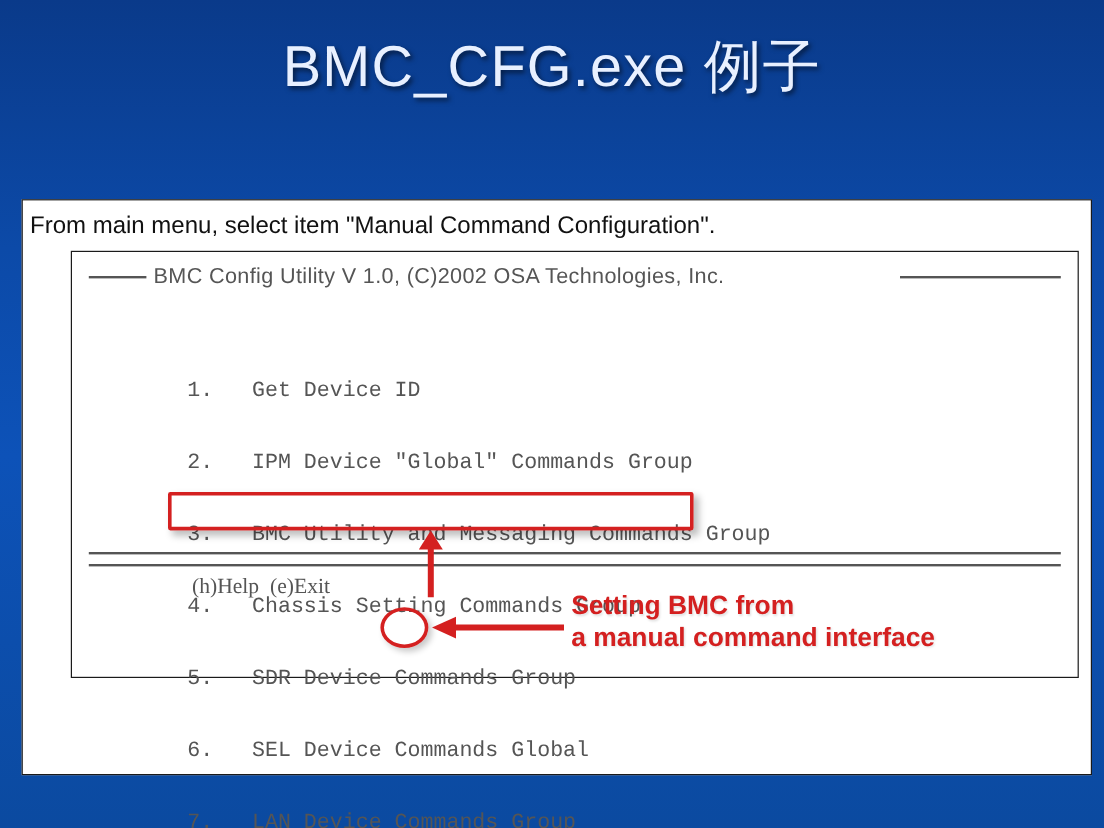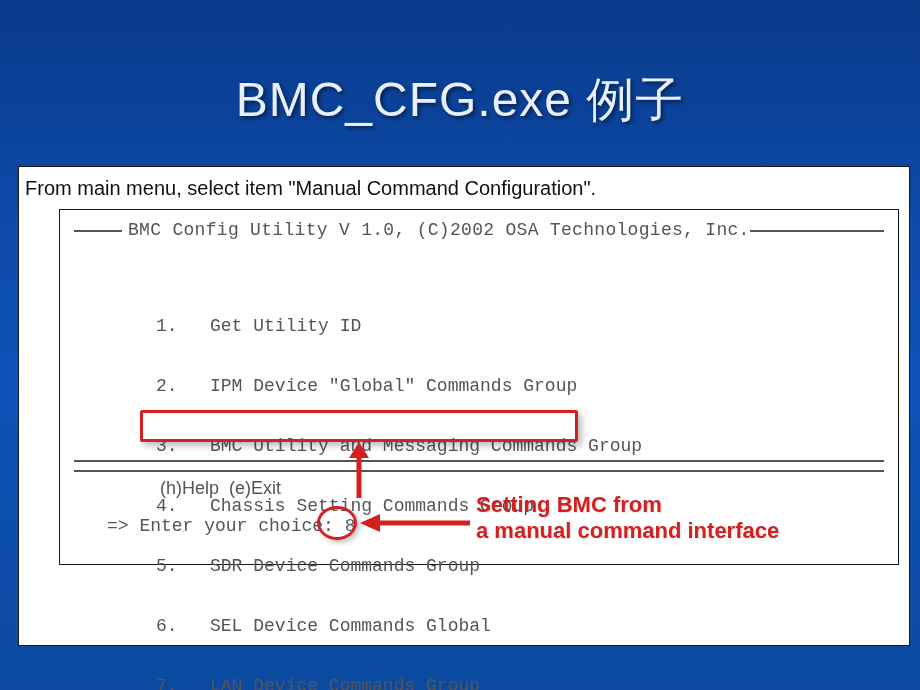--- a/index.html
+++ b/index.html
@@ -12,21 +12,20 @@
   .title {
     position: absolute;
     top: 24px;
     left: 0; right: 0;
     text-align: center;
     font-size: 48px;
     font-weight: 400;
     color: #e8f0ff;
     text-shadow: 2px 2px 4px rgba(0,0,0,0.55);
     letter-spacing: 1px;
-    margin-top: 44px;
   }
   .card {
     position: absolute;
     left: 18px;
     top: 166px;
     width: 892px;
     height: 480px;
     background: #ffffff;
     border: 1px solid #1a1a1a;
   }
@@ -59,21 +58,21 @@
     top: 12px;
     height: 0;
     border-top: 2px solid #555;
   }
   .cap-line-l { left: 0; width: 48px; }
   .cap-line-r { right: 0; left: 676px; }
   .cap-text {
     position: absolute;
     left: 54px;
     top: 2px;
-    font-family: Liberation Mono, monospace;
+    font-family: Liberation Sans, sans-serif;
     font-size: 18px;
     color: #555;
     white-space: pre;
     letter-spacing: 0.3px;
   }
   .menu {
     position: absolute;
     left: 96px;
     top: 66px;
     font-family: "Courier New", monospace;
@@ -99,21 +98,21 @@
     right: 14px;
     top: 250px;
     height: 12px;
     border-top: 2px solid #555;
     border-bottom: 2px solid #555;
   }
   .help-exit {
     position: absolute;
     left: 100px;
     top: 268px;
-    font-family: Liberation Sans, sans-serif;
+    font-family: Liberation Serif, serif;
     font-size: 18px;
     color: #555;
     white-space: pre;
   }
   .prompt {
     position: absolute;
     left: 47px;
     top: 306px;
     font-family: "Courier New", monospace;
     font-size: 18px;
@@ -155,37 +154,36 @@
 
   <div class="term">
 
     <div class="term-top-border">
       <div class="cap-line-l"></div>
       <div class="cap-text">BMC Config Utility V 1.0, (C)2002 OSA Technologies, Inc.</div>
       <div class="cap-line-r"></div>
     </div>
 
     <div class="menu">
-      <div class="row"><span>1.</span>   <span>Get Utility ID</span></div>
+      <div class="row"><span>1.</span>   <span>Get Device ID</span></div>
       <div class="row"><span>2.</span>   <span>IPM Device "Global" Commands Group</span></div>
       <div class="row"><span>3.</span>   <span>BMC Utility and Messaging Commands Group</span></div>
       <div class="row"><span>4.</span>   <span>Chassis Setting Commands Group</span></div>
       <div class="row"><span>5.</span>   <span>SDR Device Commands Group</span></div>
       <div class="row"><span>6.</span>   <span>SEL Device Commands Global</span></div>
       <div class="row"><span>7.</span>   <span>LAN Device Commands Group</span></div>
       
     </div>
 
     <div class="highlight-box"></div>
 
     <div class="sep-line"></div>
 
     <div class="help-exit">(h)Help  (e)Exit</div>
 
-    <div class="prompt">=&gt; Enter your choice: 8</div>
 
     <div class="circle-8"></div>
 
     <svg class="arrow" style="left:286px; top:232px;" width="26" height="56" viewBox="0 0 26 56">
       <line x1="13" y1="56" x2="13" y2="12" stroke="#d42020" stroke-width="5"></line>
       <polygon points="13,0 3,16 23,16" fill="#d42020"></polygon>
     </svg>
 
     <svg class="arrow" style="left:300px; top:300px;" width="110" height="26" viewBox="0 0 110 26">
       <line x1="110" y1="13" x2="16" y2="13" stroke="#d42020" stroke-width="5"></line>

